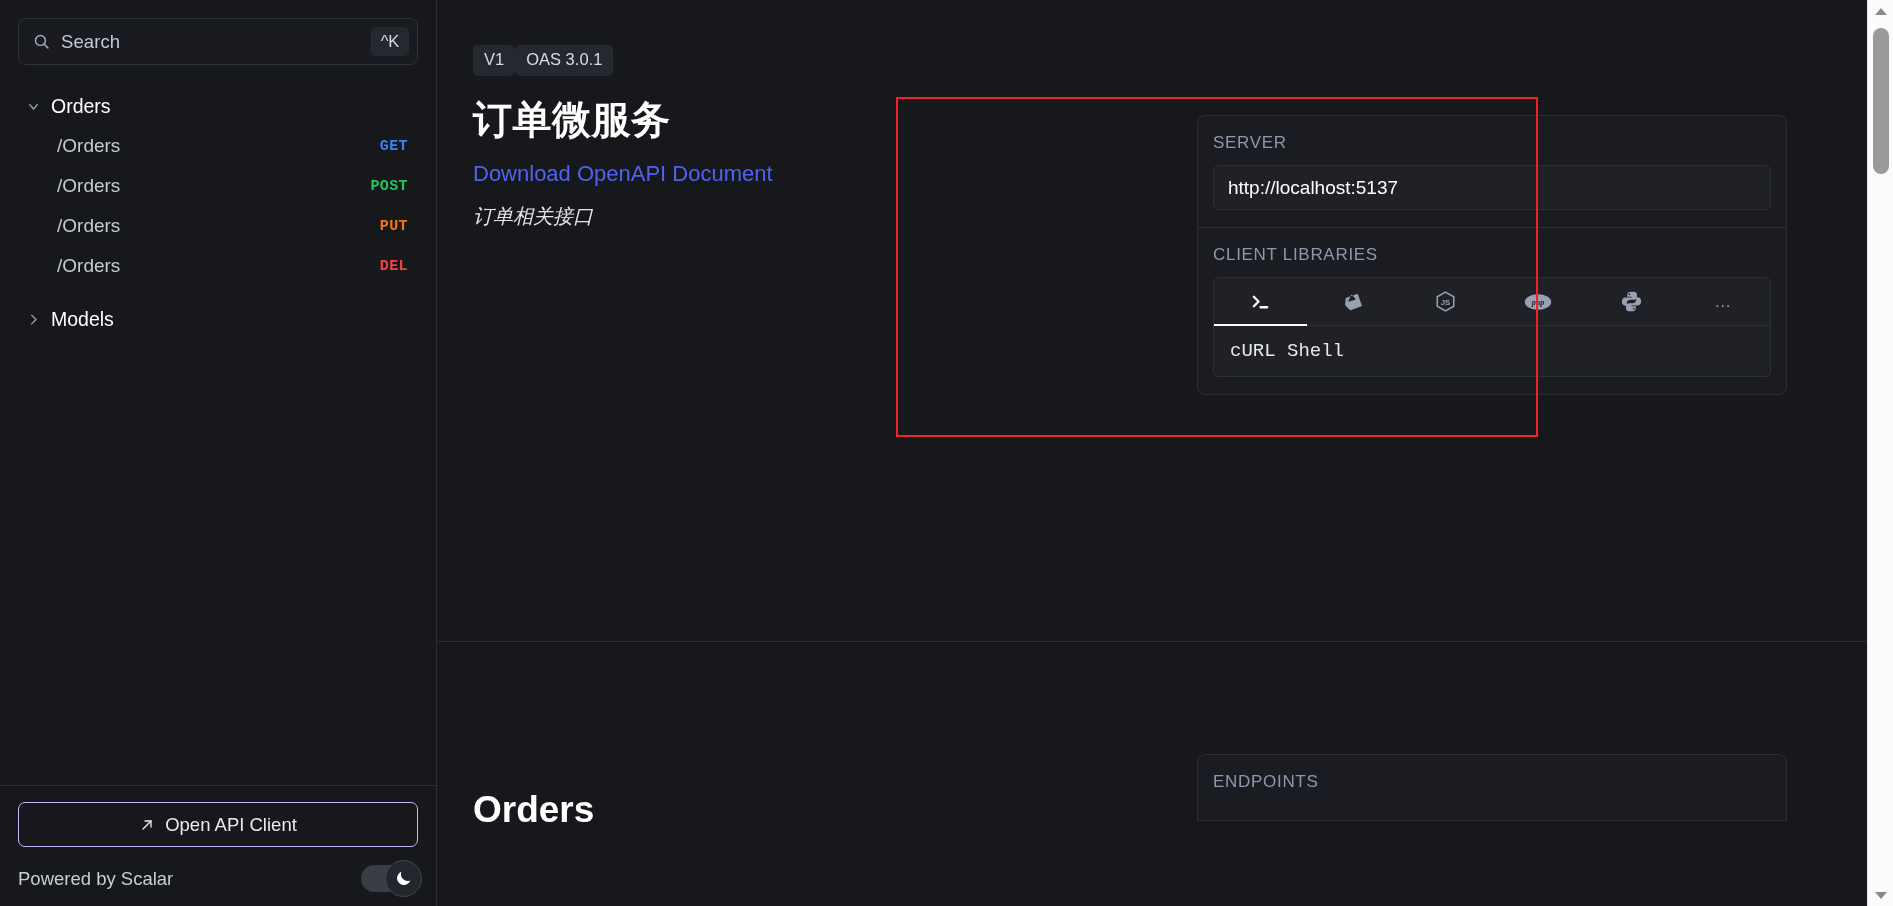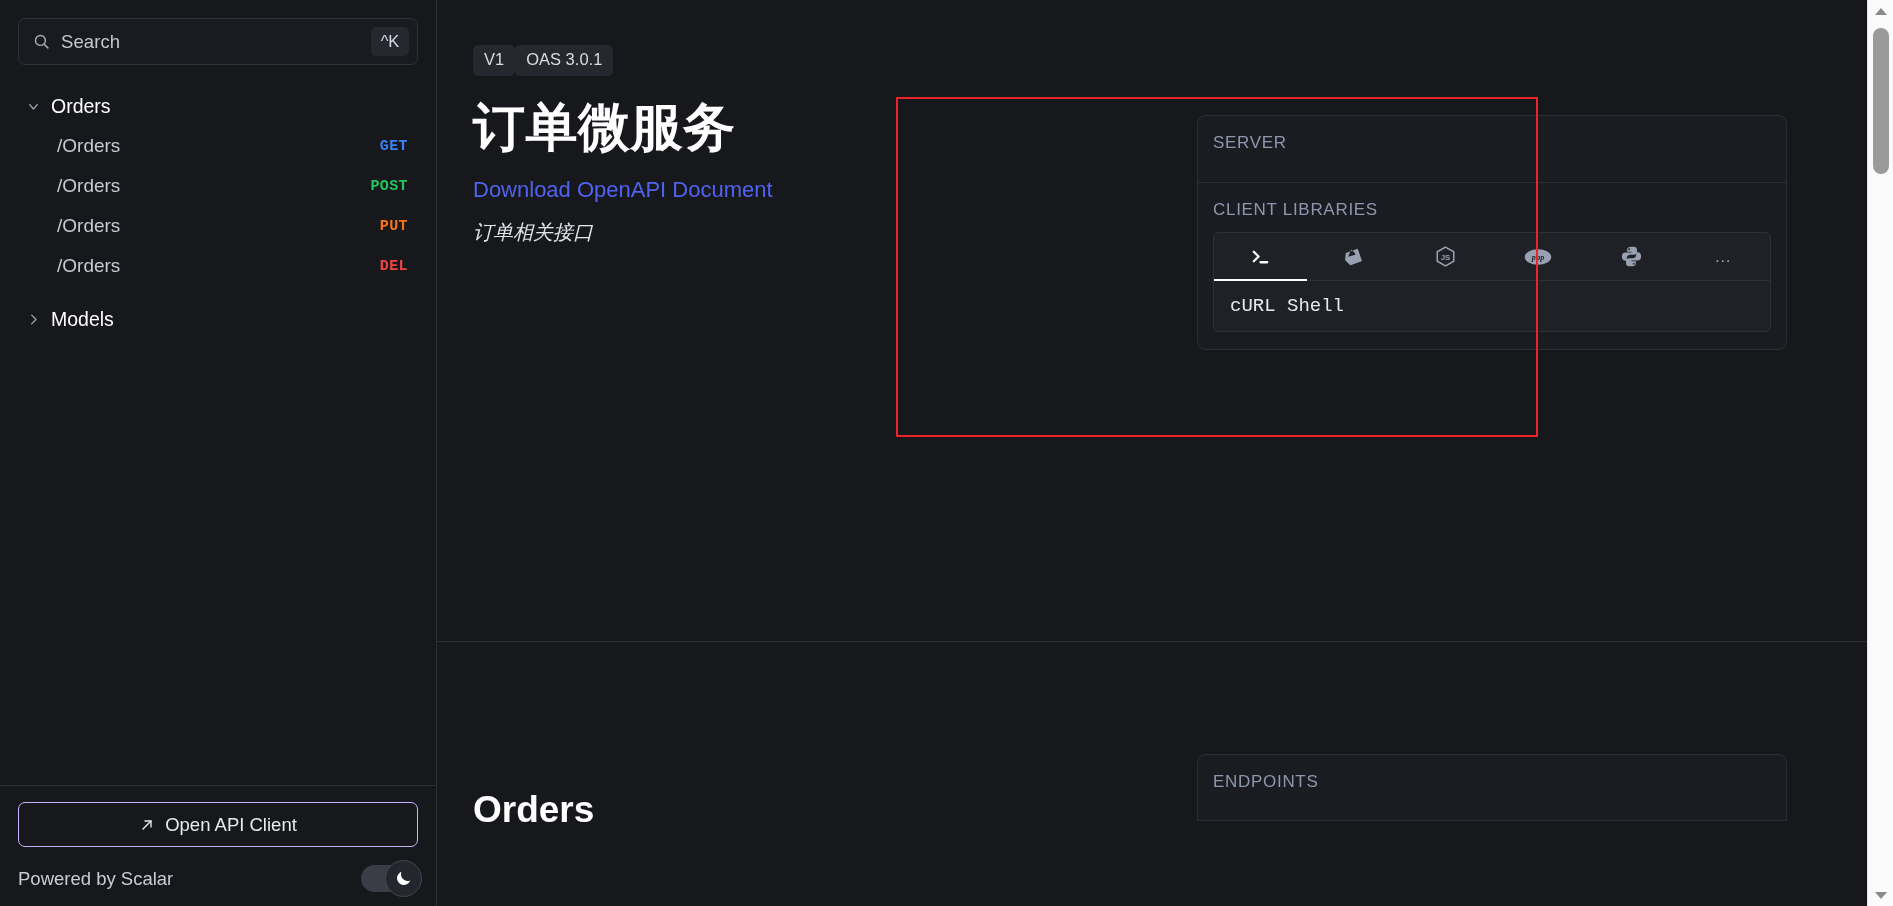--- a/index.html
+++ b/index.html
@@ -184,21 +184,21 @@
   .badge {
     background: #26282f;
     color: #d9dce3;
     font-size: 16.5px;
     border-radius: 5px;
     padding: 5px 11px 6px 11px;
     line-height: 1.2;
   }
   .doc-title {
     color: #ffffff;
-    font-size: 52px;
+    font-size: 39px;
     font-weight: 700;
     margin-top: 17px;
     letter-spacing: .5px;
   }
   .doc-link {
     color: #4f63f0;
     font-size: 22px;
     margin-top: 14px;
     display: inline-block;
     cursor: pointer;
@@ -428,20 +428,23 @@
         <h1 class="doc-title">订单微服务</h1>
         <a class="doc-link">Download OpenAPI Document</a>
         <p class="doc-desc">订单相关接口</p>
       </div>
 
       <div class="right-col">
         <div class="card">
 
           <div class="card-sect">
             <div class="card-label">SERVER</div>
+            <div class="server-input">
+              <span>http://localhost:5137</span>
+            </div>
           </div>
 
           <div class="card-sect">
             <div class="card-label">CLIENT LIBRARIES</div>
 
             <div class="lib-box">
               <div class="lib-tabs">
 
                 <div class="lib-tab active">
                   <span>

